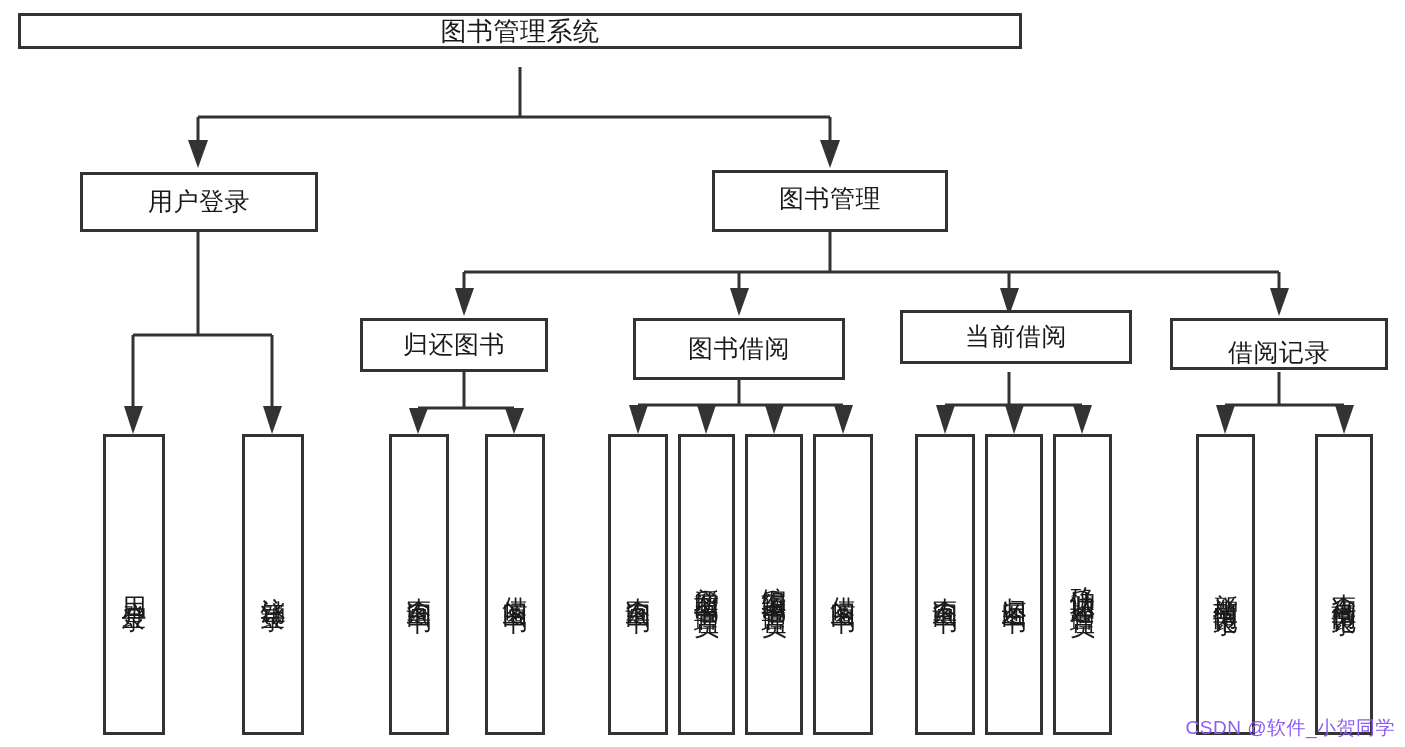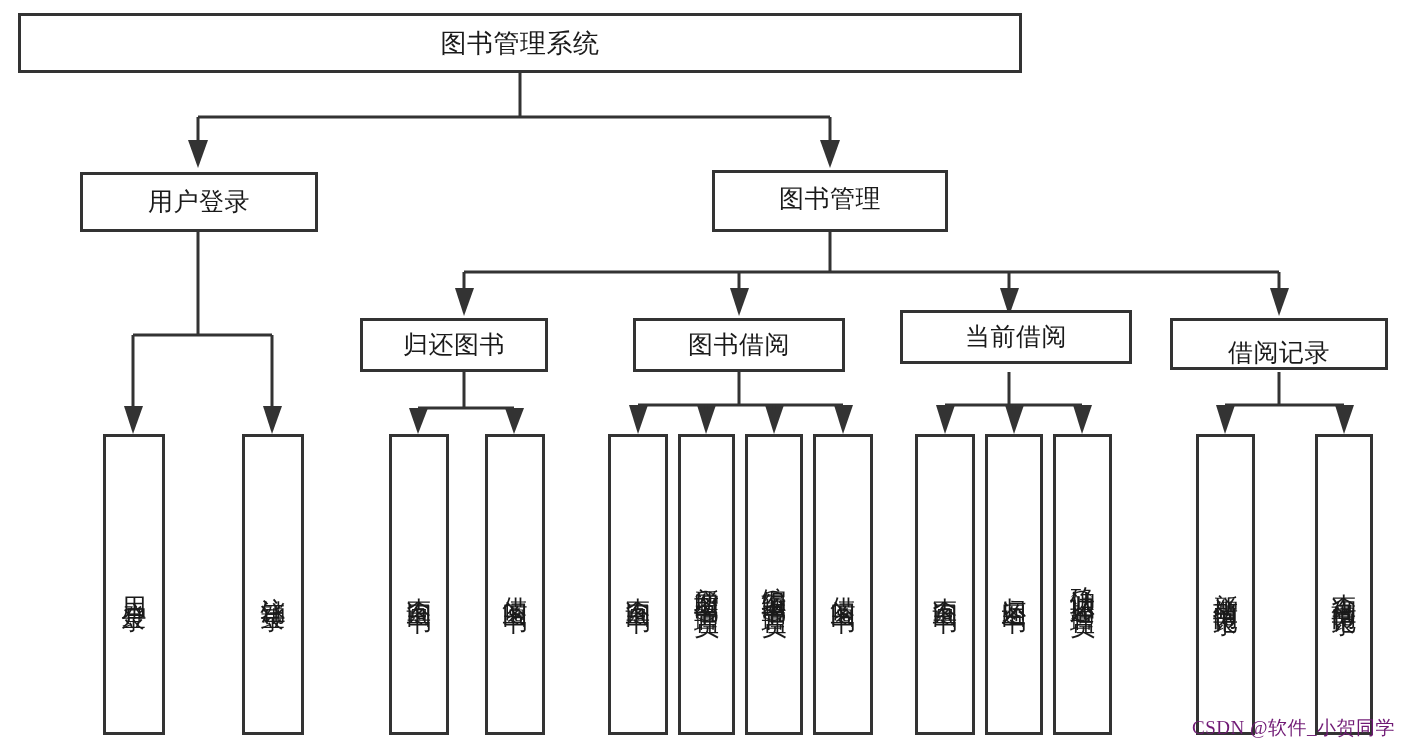--- a/index.html
+++ b/index.html
@@ -87,25 +87,25 @@
     line-height: 1;
     white-space: nowrap;
   }
 
   
   #watermark {
     position: absolute;
     right: 10px;
     bottom: 6px;
     font-size: 19px;
-    color: #701a75;
+    color: #8b5cf6;
     letter-spacing: 0.5px;
     z-index: 5;
     white-space: nowrap;
-    font-family: Liberation Serif, serif;
+    font-family: Liberation Sans, sans-serif;
   }
 </style>
 </head>
 <body>
 
 <div id="diagram-root">
 
   <svg id="connector-layer" viewBox="0 0 1405 747" width="1405" height="747" xmlns="http://www.w3.org/2000/svg">
 
     <line x1="520" y1="67" x2="520" y2="117"></line>
@@ -155,37 +155,37 @@
     <polygon class="arrow-head" points="1005,405 1024,405 1014,434"></polygon>
     <polygon class="arrow-head" points="1073,405 1092,405 1082,434"></polygon>
     <line x1="1014" y1="405" x2="1014" y2="410"></line>
 
     <line x1="1279" y1="372" x2="1279" y2="405"></line>
     <line x1="1225" y1="405" x2="1344" y2="405"></line>
     <polygon class="arrow-head" points="1216,405 1235,405 1225,434"></polygon>
     <polygon class="arrow-head" points="1335,405 1354,405 1344,434"></polygon>
   </svg>
 
-  <div class="node horiz" id="node-root" style="left:18px; top:13px; width:1004px; height:60px;">
+  <div class="node horiz" id="node-root" style="left:18px; top:13px; width:1004px; height:36px;">
     <span class="node-label">图书管理系统</span>
   </div>
 
   <div class="node horiz" style="left:80px; top:172px; width:238px; height:60px;">
     <span class="node-label">用户登录</span>
   </div>
 
   <div class="node horiz" style="left:712px; top:170px; width:236px; height:62px;font-family:Liberation Mono, monospace;">
     <span class="node-label">图书管理</span>
   </div>
 
   <div class="node horiz" style="left:360px; top:318px; width:188px; height:54px;">
     <span class="node-label">归还图书</span>
   </div>
 
-  <div class="node horiz" style="left:633px; top:318px; width:212px; height:54px;">
+  <div class="node horiz" style="left:633px; top:318px; width:212px; height:62px;">
     <span class="node-label">图书借阅</span>
   </div>
 
   <div class="node horiz" style="left:900px; top:310px; width:232px; height:54px;">
     <span class="node-label">当前借阅</span>
   </div>
 
   <div class="node horiz" style="left:1170px; top:318px; width:218px; height:52px;align-items:flex-end;">
     <span class="node-label">借阅记录</span>
   </div>

